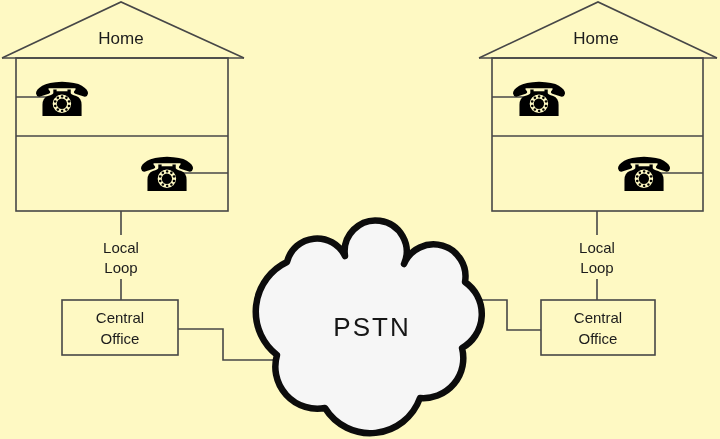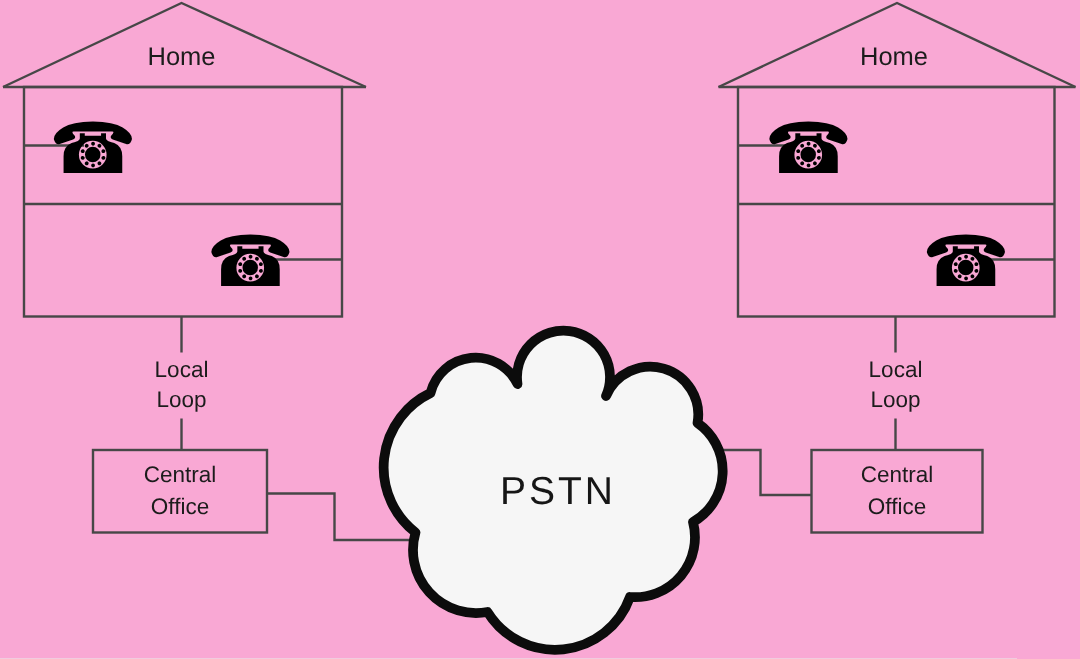--- a/index.html
+++ b/index.html
@@ -4,21 +4,21 @@
 <style>
   html, body {
     margin: 0;
     padding: 0;
     background: #e8e8e8;
   }
   #stage {
     position: relative;
     width: 720px;
     height: 439px;
-    background: #f9a8d4;
+    background: #fef9c3;
     overflow: hidden;
     font-family: "Liberation Sans", sans-serif;
   }
   #diagram-svg {
     position: absolute;
     left: 0;
     top: 0;
     width: 720px;
     height: 439px;
   }

